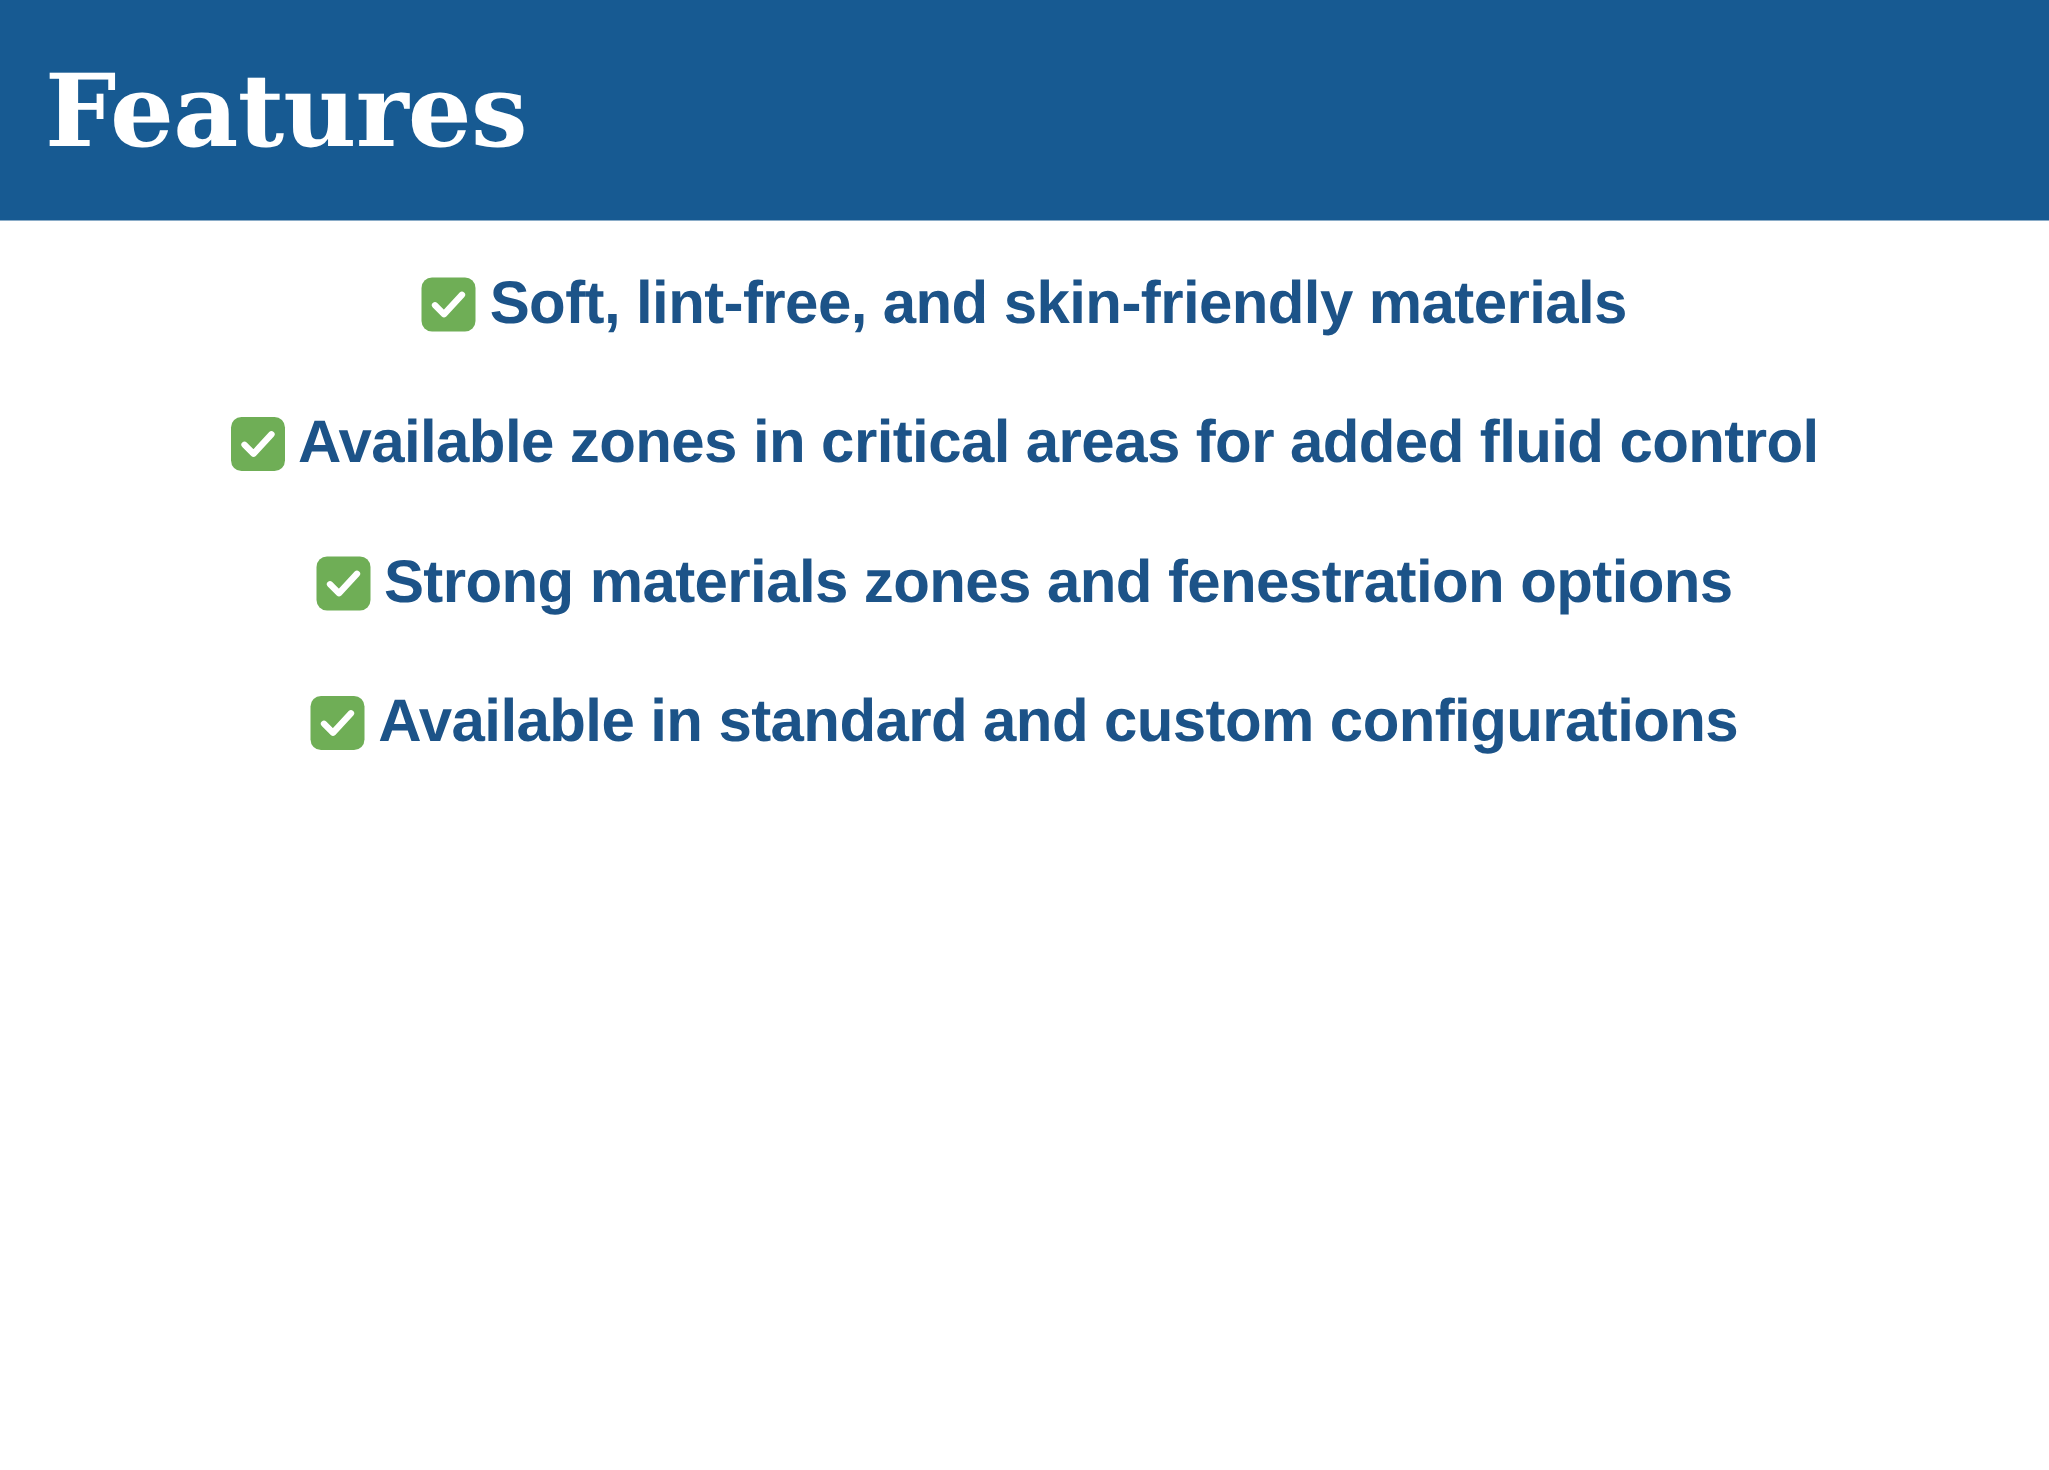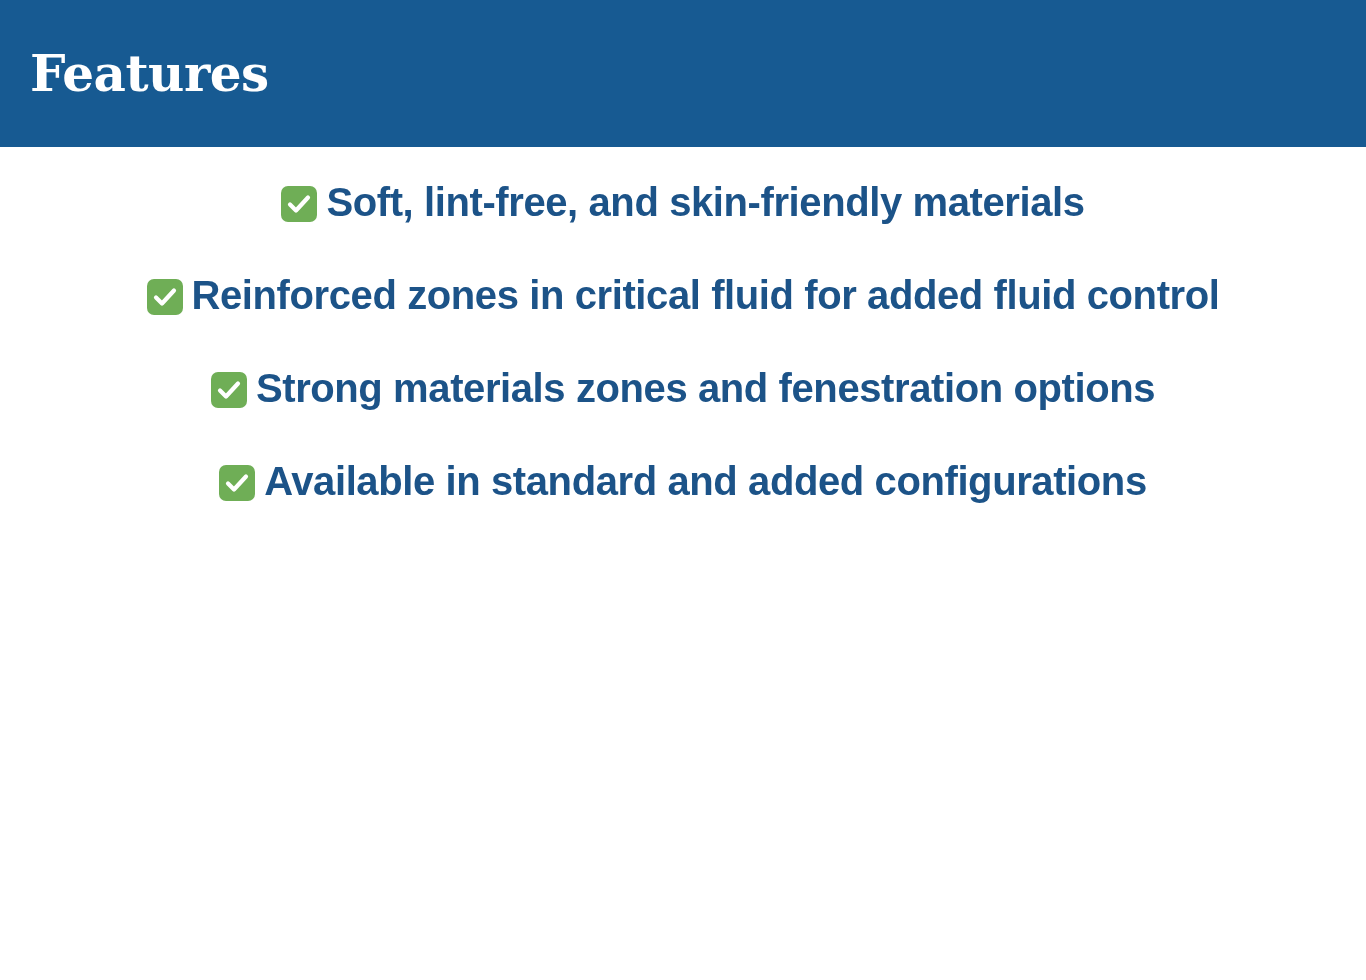--- a/index.html
+++ b/index.html
@@ -30,21 +30,21 @@
     background: #175A92;
     display: flex;
     align-items: center;
     box-sizing: border-box;
     padding-left: 30px;
     flex: 0 0 auto;
   }
   .header-title {
     font-family: "DejaVu Serif", "Liberation Serif", serif;
     font-weight: 700;
-    font-size: 50px;
+    font-size: 67px;
     line-height: 1;
     color: #ffffff;
     letter-spacing: -0.5px;
     white-space: nowrap;
   }
 
   
   .features-body {
     flex: 1 1 auto;
     width: 100%;
@@ -110,34 +110,34 @@
           <path d="M4 13.5 L10 19.5 L22 6.5" fill="none" stroke="#ffffff" stroke-width="4.2" stroke-linecap="round" stroke-linejoin="round"></path>
         </svg>
       </span><span class="feature-text">Soft, lint-free, and skin-friendly materials</span>
     </div>
 
     <div class="feature-item">
       <span class="check-icon">
         <svg viewBox="0 0 26 26" aria-hidden="true">
           <path d="M4 13.5 L10 19.5 L22 6.5" fill="none" stroke="#ffffff" stroke-width="4.2" stroke-linecap="round" stroke-linejoin="round"></path>
         </svg>
-      </span><span class="feature-text">Reinforced zones in critical fluid for added fluid control</span>
+      </span><span class="feature-text">Available zones in critical areas for added fluid control</span>
     </div>
 
     <div class="feature-item">
       <span class="check-icon">
         <svg viewBox="0 0 26 26" aria-hidden="true">
           <path d="M4 13.5 L10 19.5 L22 6.5" fill="none" stroke="#ffffff" stroke-width="4.2" stroke-linecap="round" stroke-linejoin="round"></path>
         </svg>
       </span><span class="feature-text">Strong materials zones and fenestration options</span>
     </div>
 
 
     <div class="feature-item">
       <span class="check-icon">
         <svg viewBox="0 0 26 26" aria-hidden="true">
           <path d="M4 13.5 L10 19.5 L22 6.5" fill="none" stroke="#ffffff" stroke-width="4.2" stroke-linecap="round" stroke-linejoin="round"></path>
         </svg>
-      </span><span class="feature-text">Available in standard and added configurations</span>
+      </span><span class="feature-text">Available in standard and custom configurations</span>
     </div>
 
   </div>
 </div>
 
 </body></html>

